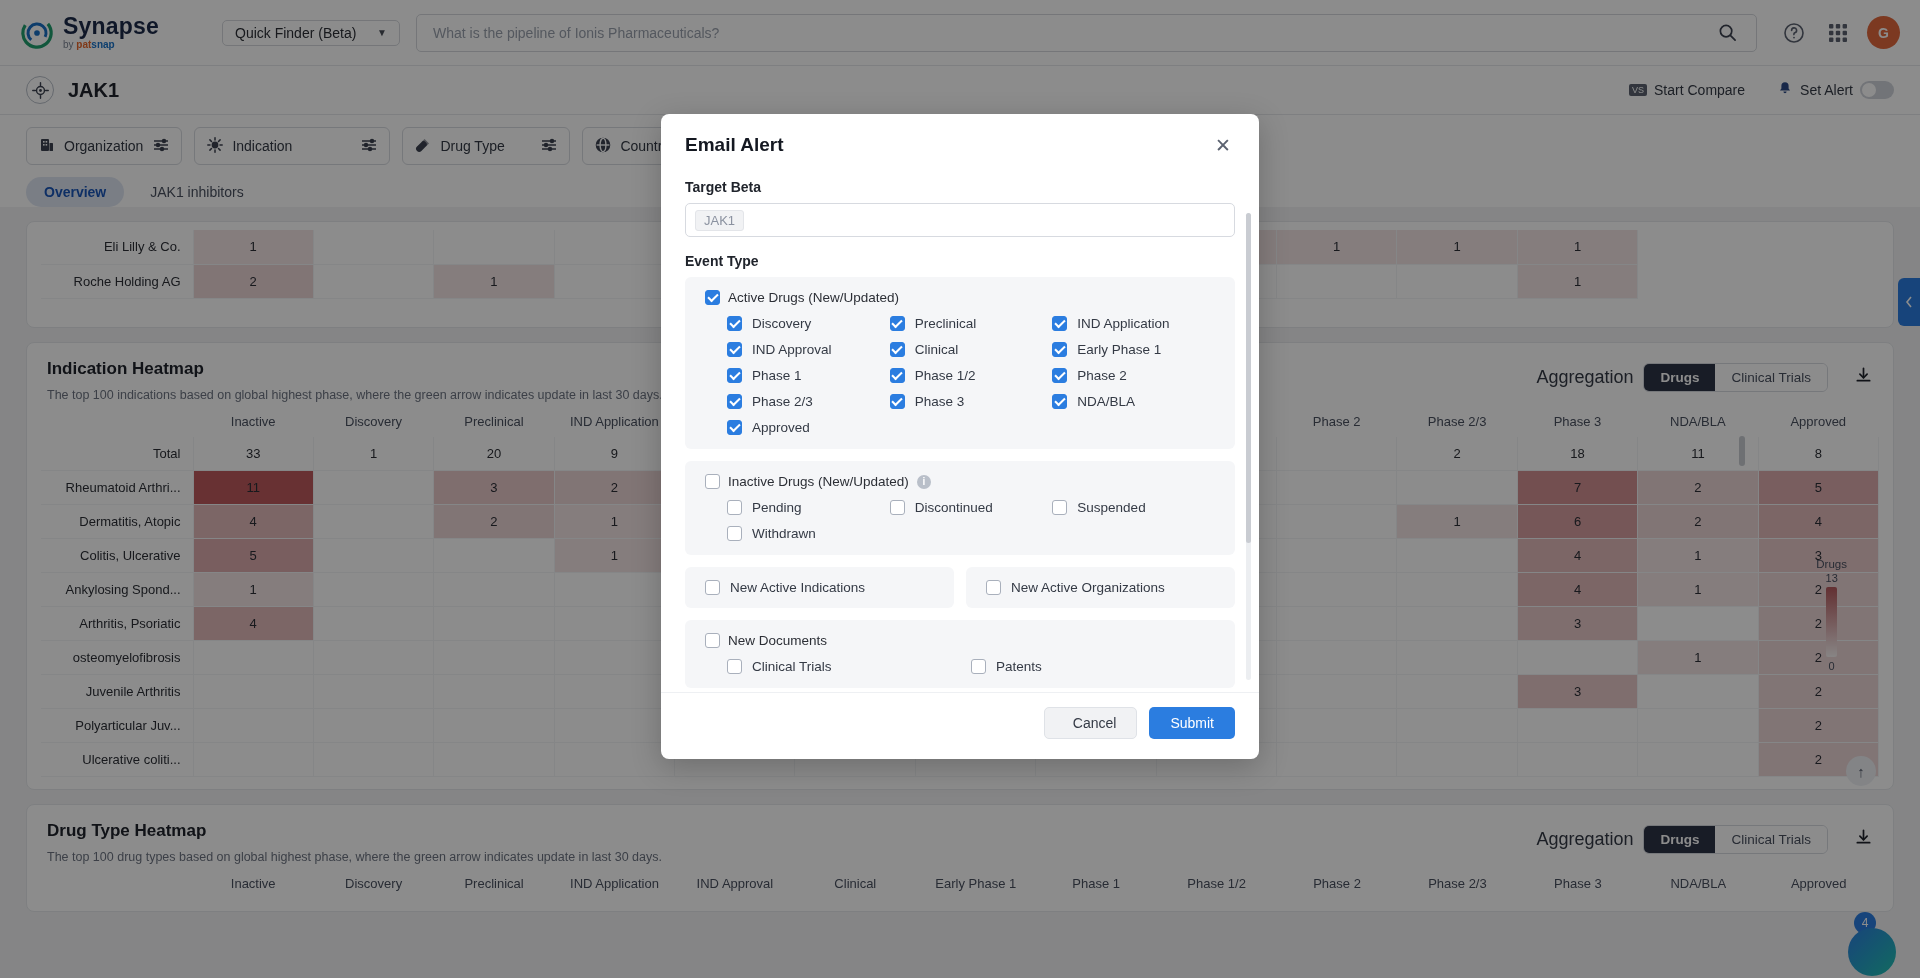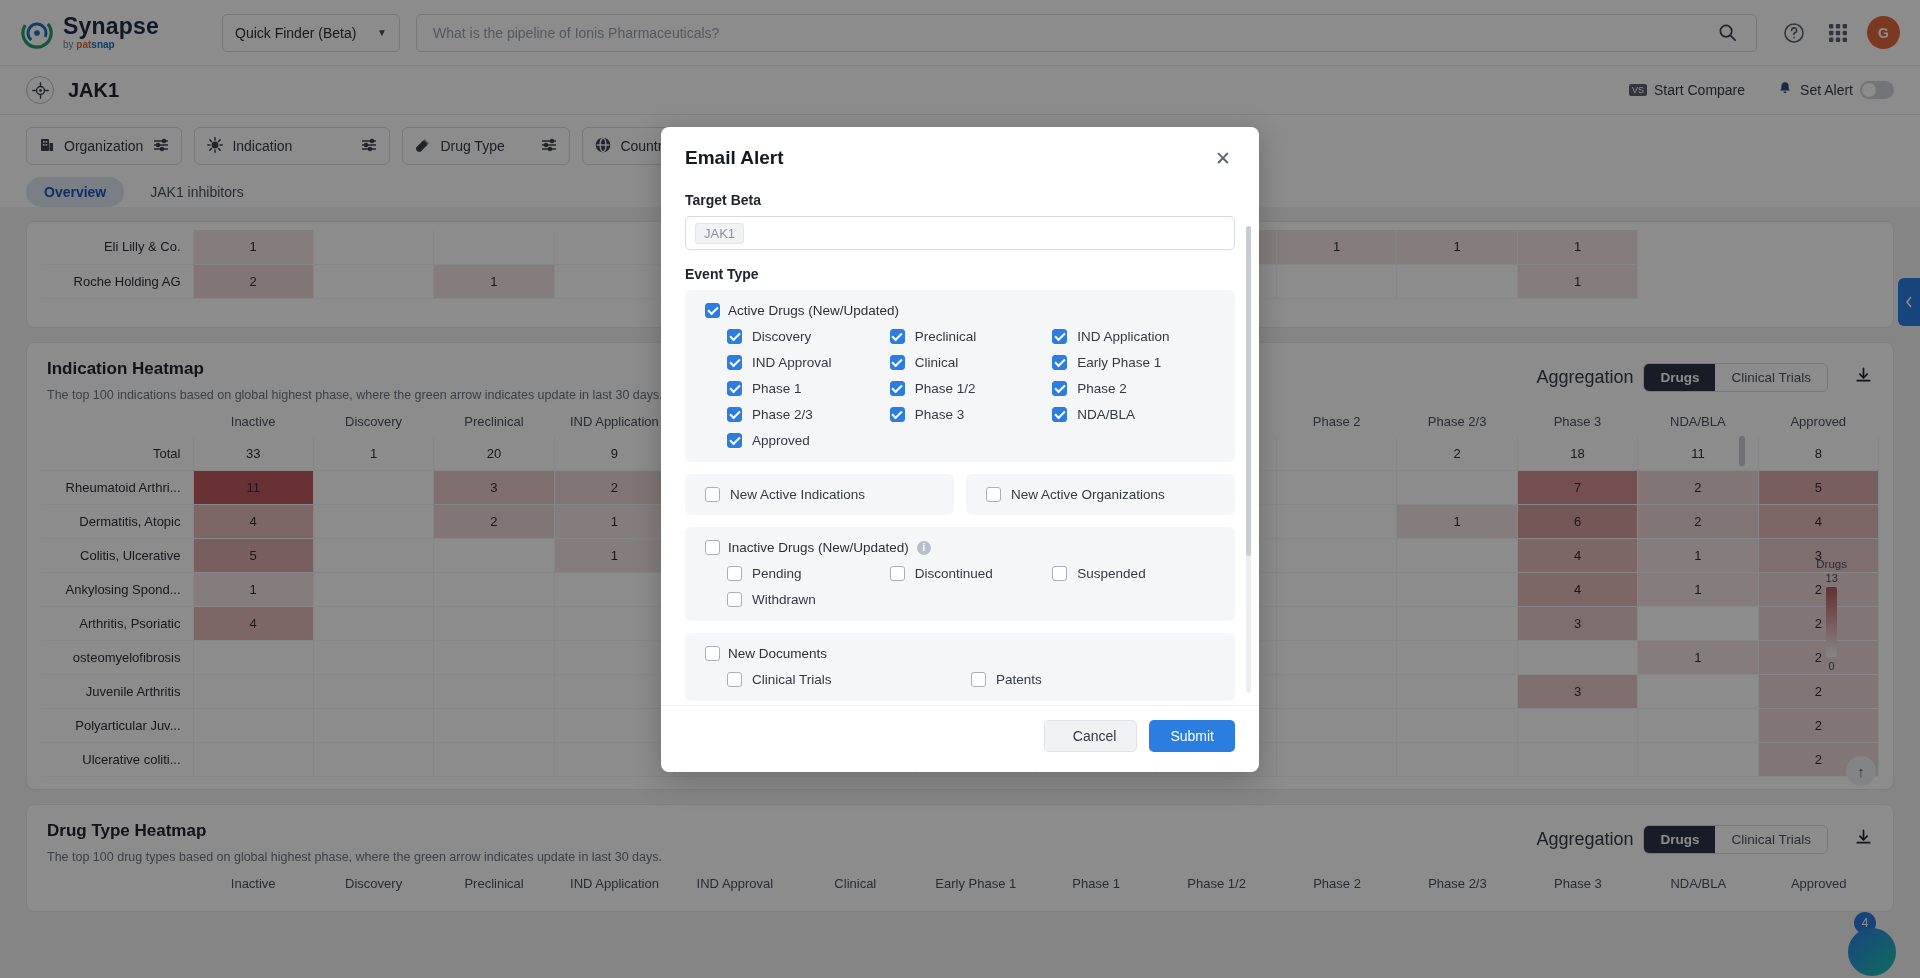--- a/index.html
+++ b/index.html
@@ -23,21 +23,21 @@
   }
   .logo-wrap { display: flex; align-items: center; gap: 9px; width: 186px; flex: none; }
   .logo-mark { width: 34px; height: 34px; flex: none; }
   .logo-text { line-height: 1; }
   .logo-name { font-size: 23px; font-weight: 700; color: #1d2b4a; letter-spacing: .2px; }
   .logo-sub { font-size: 10px; color: #7c8594; margin-top: 2px; }
   .logo-sub b { color: #1a73c8; font-weight: 700; }
   .logo-sub .orange { color: #e8682c; font-weight: 700; }
 
   .finder {
-    height: 38px; min-width: 178px; border: 1px solid #d5d8dd; border-radius: 5px;
+    height: 26px; min-width: 178px; border: 1px solid #d5d8dd; border-radius: 5px;
     display: flex; align-items: center; justify-content: space-between;
     padding: 0 12px; font-size: 14px; color: #2c2f36; background: #fff; cursor: pointer;
   }
   .finder .caret { margin-left: 16px; font-size: 10px; color: #4a4f58; }
 
   .searchbox {
     flex: 1; height: 38px; border: 1px solid #d5d8dd; border-radius: 5px; background: #fff;
     display: flex; align-items: center; padding: 0 14px;
   }
   .searchbox input {
@@ -122,21 +122,21 @@
   .side-tab { position: absolute; right: 0; width: 22px; height: 48px; border-radius: 6px 0 0 6px;
     background: #2b7de0; display: flex; align-items: center; justify-content: center; color: #fff; cursor: pointer; }
   .chat-fab { position: absolute; width: 48px; height: 48px; border-radius: 50%;
     background: linear-gradient(135deg, #2b7de0, #21c2b0); cursor: pointer; }
   .chat-count { position: absolute; width: 22px; height: 22px; border-radius: 50%; background: #2b7de0;
     color: #fff; font-size: 12px; display: flex; align-items: center; justify-content: center; }
 
   
   .overlay { position: absolute; inset: 0; background: rgba(0,0,0,0.45); }
   .modal {
-    position: absolute; left: 661px; top: 127px; width: 598px; background: #fff;
+    position: absolute; left: 661px; top: 114px; width: 598px; background: #fff;
     border-radius: 8px; box-shadow: 0 8px 30px rgba(0,0,0,0.22);
     display: flex; flex-direction: column; max-height: 740px;
   }
   .modal-head { padding: 20px 24px 4px; display: flex; align-items: flex-start; }
   .modal-title { font-size: 19px; font-weight: 700; color: #141821; flex: 1; }
   .modal-close { font-size: 19px; color: #5b6270; cursor: pointer; line-height: 1; padding: 2px 4px; }
   .modal-body { padding: 10px 24px 4px; overflow: hidden; position: relative; flex: 1; }
   .field-label { font-size: 14px; font-weight: 700; color: #20242c; margin: 8px 0 8px; }
   .text-input {
     width: 100%; height: 34px; border: 1px solid #d7dae0; border-radius: 5px; background: #fff;
@@ -762,61 +762,61 @@
               <span class="cb checked"></span>
               <span class="cblabel">NDA/BLA</span>
             </div>
             <div class="cbitem">
               <span class="cb checked"></span>
               <span class="cblabel">Approved</span>
             </div>
           </div>
       </div>
 
+      <div class="group">
+        <div class="cbrow">
+          <span class="cb"></span>
+          <span class="cblabel bold">Inactive Drugs (New/Updated)</span>
+          <span class="info-dot">i</span>
+        </div>
+        <div class="cbgrid" id="inactive-drugs-grid">
+            <div class="cbitem">
+              <span class="cb"></span>
+              <span class="cblabel">Pending</span>
+            </div>
+            <div class="cbitem">
+              <span class="cb"></span>
+              <span class="cblabel">Discontinued</span>
+            </div>
+            <div class="cbitem">
+              <span class="cb"></span>
+              <span class="cblabel">Suspended</span>
+            </div>
+            <div class="cbitem">
+              <span class="cb"></span>
+              <span class="cblabel">Withdrawn</span>
+            </div>
+          </div>
+      </div>
+
       <div class="group split">
         <div>
           <div class="cbitem">
             <span class="cb"></span>
             <span class="cblabel">New Active Indications</span>
           </div>
         </div>
         <div>
           <div class="cbitem">
             <span class="cb"></span>
             <span class="cblabel">New Active Organizations</span>
           </div>
         </div>
       </div>
 
-      <div class="group">
-        <div class="cbrow">
-          <span class="cb"></span>
-          <span class="cblabel bold">Inactive Drugs (New/Updated)</span>
-          <span class="info-dot">i</span>
-        </div>
-        <div class="cbgrid" id="inactive-drugs-grid">
-            <div class="cbitem">
-              <span class="cb"></span>
-              <span class="cblabel">Pending</span>
-            </div>
-            <div class="cbitem">
-              <span class="cb"></span>
-              <span class="cblabel">Discontinued</span>
-            </div>
-            <div class="cbitem">
-              <span class="cb"></span>
-              <span class="cblabel">Suspended</span>
-            </div>
-            <div class="cbitem">
-              <span class="cb"></span>
-              <span class="cblabel">Withdrawn</span>
-            </div>
-          </div>
-      </div>
-
       <div class="group" style="margin-bottom:0">
         <div class="cbrow">
           <span class="cb"></span>
           <span class="cblabel bold">New Documents</span>
         </div>
         <div class="cbgrid two" id="documents-grid">
             <div class="cbitem">
               <span class="cb"></span>
               <span class="cblabel">Clinical Trials</span>
             </div>

